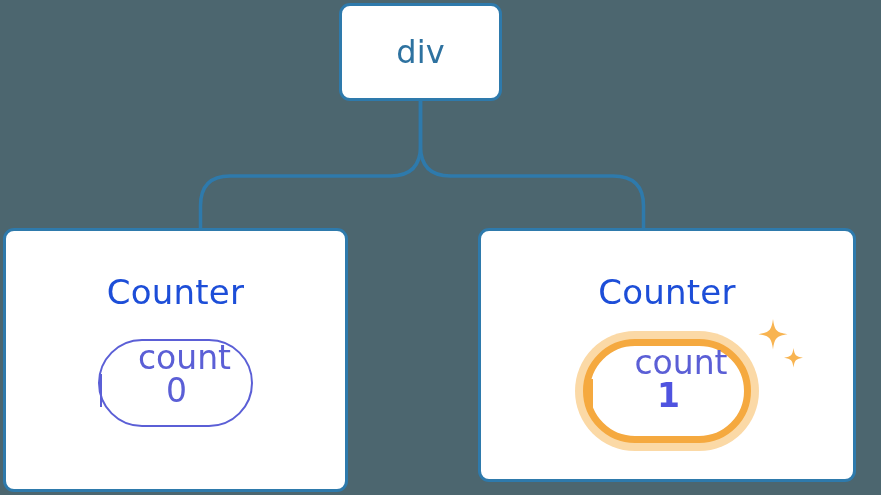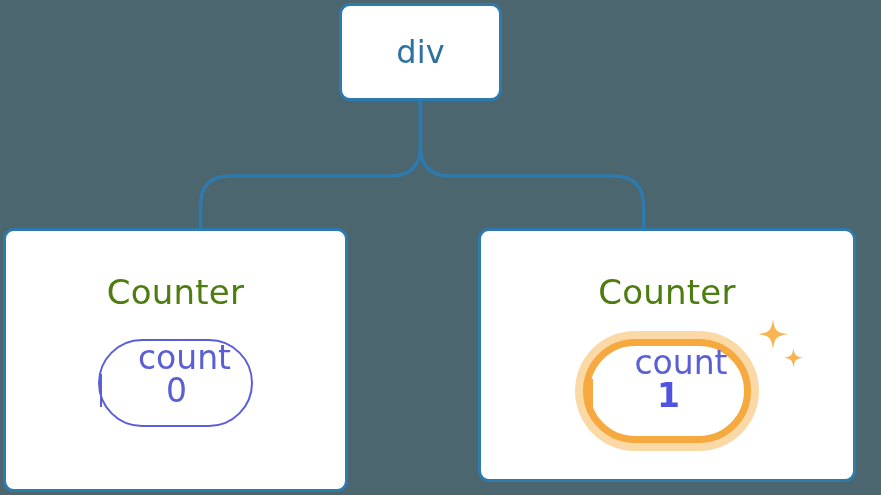--- a/index.html
+++ b/index.html
@@ -66,21 +66,21 @@
     height: 264px;
   }
   #card-right {
     left: 478px;
     top: 228px;
     width: 378px;
     height: 254px;
   }
   .card-title {
     font-size: 34px;
-    color: #4d7c0f;
+    color: #1d4ed8;
     letter-spacing: 0.2px;
     line-height: 1;
     margin-top: 44px;
   }
 
   
   .pill-wrap {
     position: relative;
     margin-top: 30px;
   }

